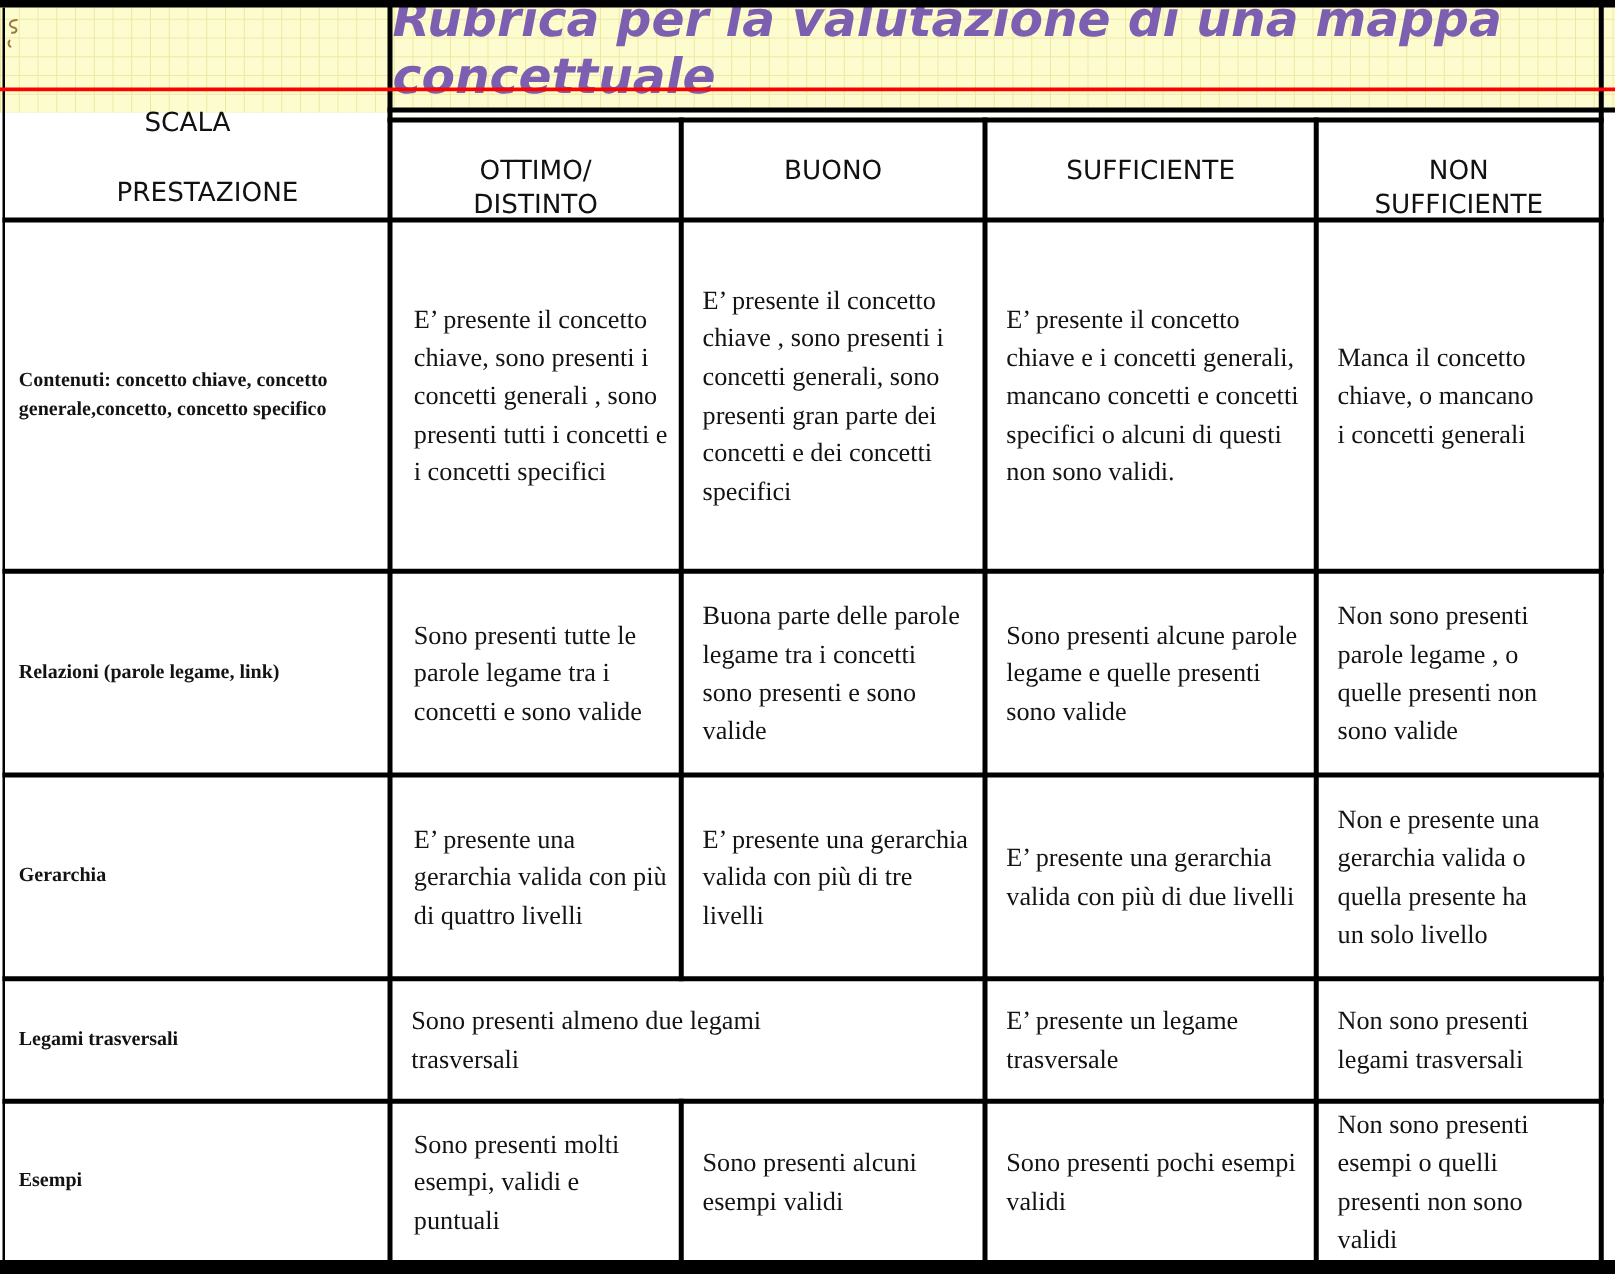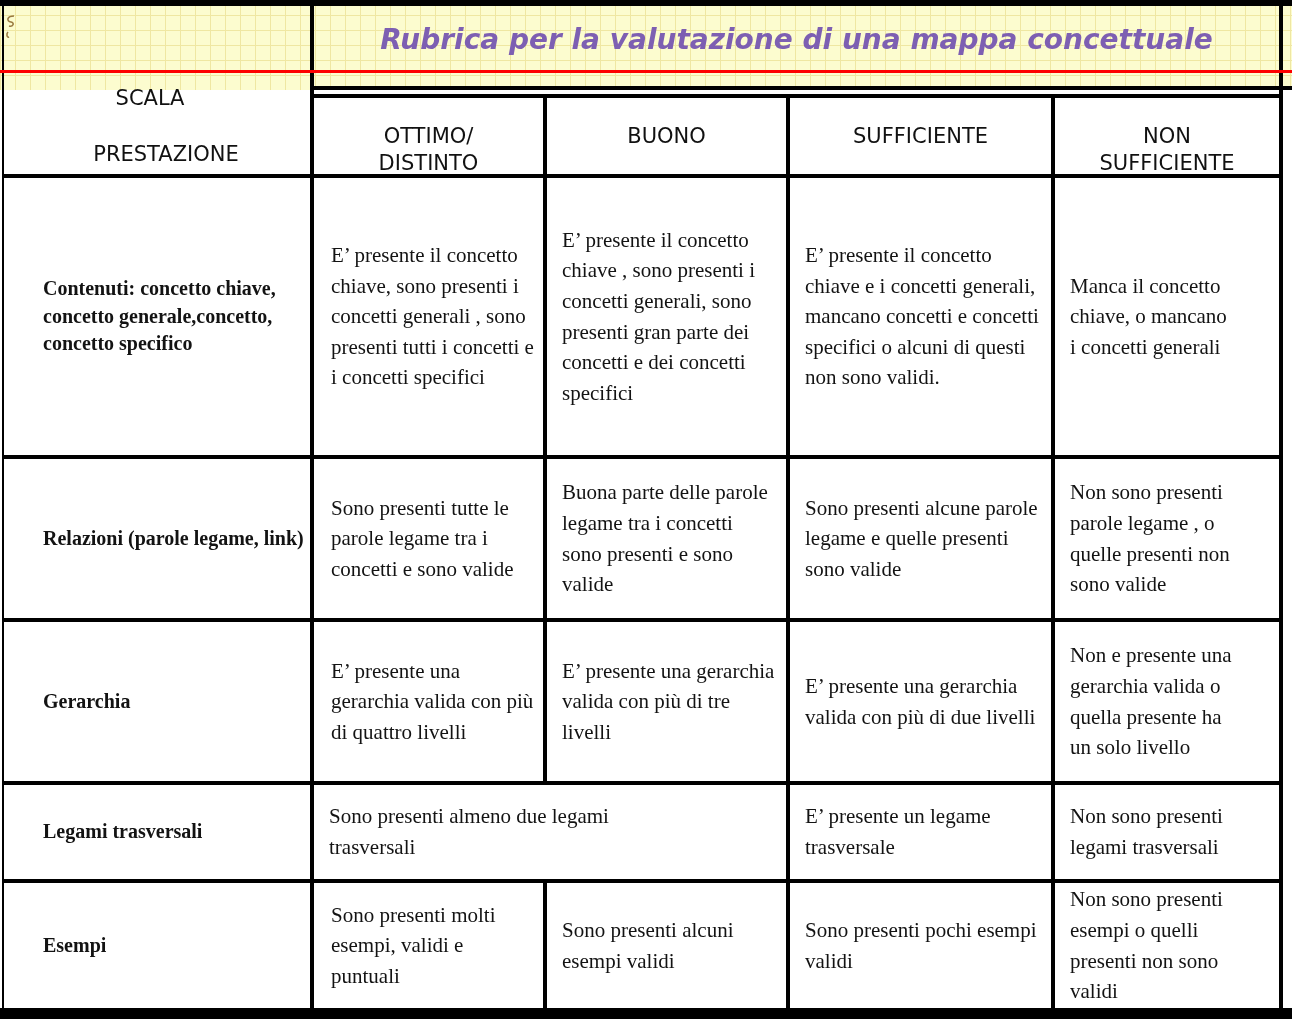--- a/index.html
+++ b/index.html
@@ -25,21 +25,21 @@
   
   .ln{position:absolute;background:#000;z-index:3;}
   .red-line{position:absolute;left:0;top:70px;width:1292px;height:3px;background:#fe0000;z-index:4;}
   
   .txt{position:absolute;z-index:2;}
   .title-cell{
     left:314px;top:6px;width:965px;height:78px;
     display:flex;align-items:center;justify-content:center;
     padding-bottom:12px;box-sizing:border-box;
     font-family:"DejaVu Sans", sans-serif;
-    font-size:28px;font-weight:bold;font-style:italic;
+    font-size:39px;font-weight:bold;font-style:italic;
     color:#7d5fb2;letter-spacing:0px;
   }
   .axis-cell{
     left:2px;top:74px;width:308px;height:100px;
     display:flex;flex-direction:column;justify-content:space-between;
     padding:12px 24px 8px 12px;box-sizing:border-box;
     font-family:"DejaVu Sans", sans-serif;font-size:21px;color:#111;align-items:center;
   }
   .axis-scale{text-align:right;}
   .axis-perf{text-align:left;margin-left:32px;}
@@ -52,21 +52,21 @@
   }
   .ch1{left:314px;width:229px;}
   .ch2{left:547px;width:239px;}
   .ch3{left:790px;width:261px;}
   .ch4{left:1055px;width:224px;text-align:center;}
   
   .rowlabel{
     left:2px;width:308px;
     display:flex;align-items:center;
     padding:0 30px 0 13px;box-sizing:border-box;
-    font-size:20px;font-weight:bold;line-height:1.38;margin-left:28px;
+    font-size:16px;font-weight:bold;line-height:1.38;
   }
   .bodycell{
     display:flex;align-items:center;
     padding:0 10px 0 15px;box-sizing:border-box;
     font-size:21px;line-height:1.46;
   }
   .r1{top:178px;height:277px;}
   .r2{top:459px;height:159px;}
   .r3{top:622px;height:159px;}
   .r4{top:785px;height:94px;}

